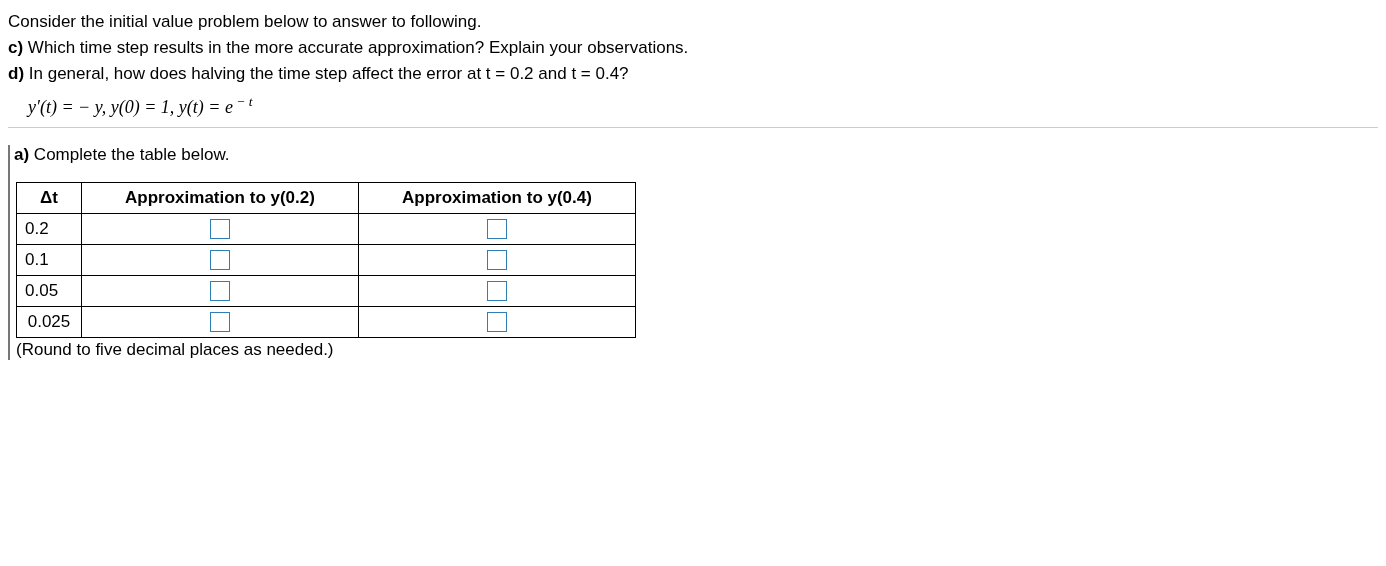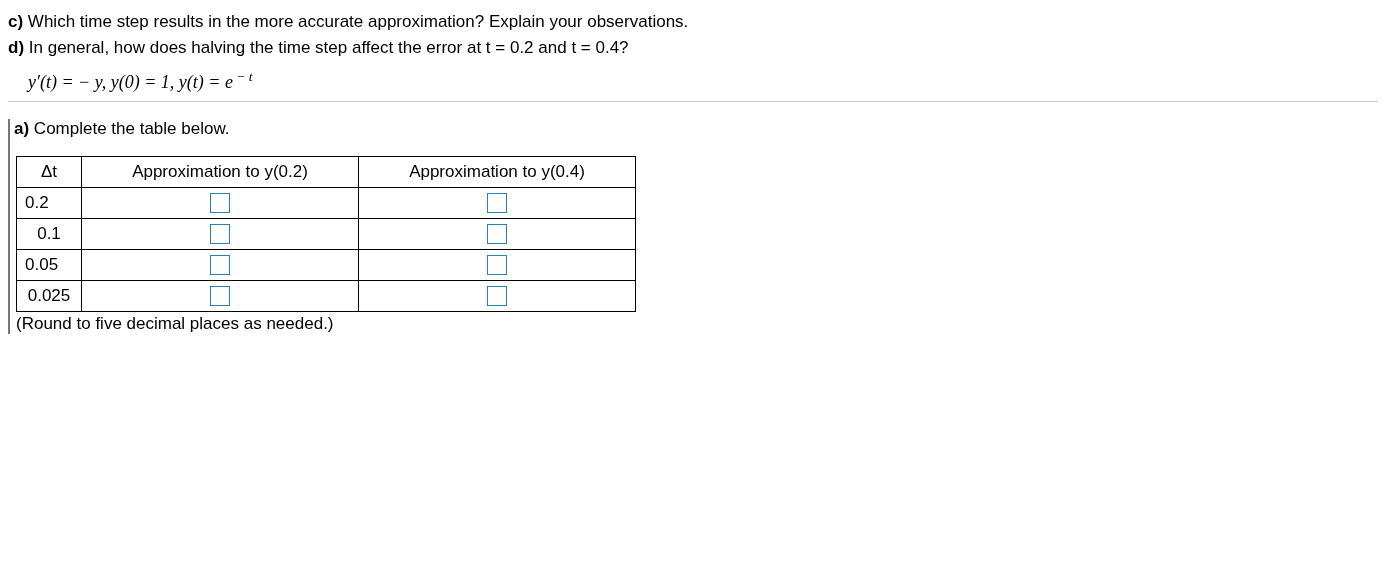--- a/index.html
+++ b/index.html
@@ -40,21 +40,21 @@
       margin-top: 6px;
       margin-left: 2px;
     }
     th, td {
       border: 1px solid #000;
       padding: 4px 8px;
       text-align: center;
       height: 22px;
     }
     th {
-      font-weight: normal;
+      font-weight: bold;
     }
     .col-dt {
       width: 48px;
     }
     .col-approx {
       width: 260px;
     }
     .input-box {
       display: inline-block;
       width: 18px;
@@ -69,20 +69,21 @@
     }
     .superscript {
       vertical-align: super;
       font-size: 0.75em;
     }
   </style>
 </head>
 <body>
 
 <div class="problem-text">
+  <p>Consider the initial value problem below to answer to following.</p>
   <p><span class="bold">c)</span><span> Which time step results in the more accurate approximation? Explain your observations.</span></p>
   <p><span class="bold">d)</span><span> In general, how does halving the time step affect the error at t = 0.2 and t = 0.4?</span></p>
   <div class="equation">
     <span>y′(t) = − y, y(0) = 1, y(t) = </span><span>e</span><span class="superscript"> − t</span>
   </div>
 </div>
 
 <hr>
 
 <div class="part-a">
@@ -97,21 +98,21 @@
         <th class="col-approx">Approximation to y(0.4)</th>
       </tr>
     </thead>
     <tbody>
       <tr>
         <td style="text-align:left">0.2</td>
         <td><span class="input-box"></span></td>
         <td><span class="input-box"></span></td>
       </tr>
       <tr>
-        <td style="text-align:center">0.1</td>
+        <td style="text-align:left">0.1</td>
         <td><span class="input-box"></span></td>
         <td><span class="input-box"></span></td>
       </tr>
       <tr>
         <td style="text-align:left">0.05</td>
         <td><span class="input-box"></span></td>
         <td><span class="input-box"></span></td>
       </tr>
       <tr>
         <td style="text-align:center">0.025</td>

